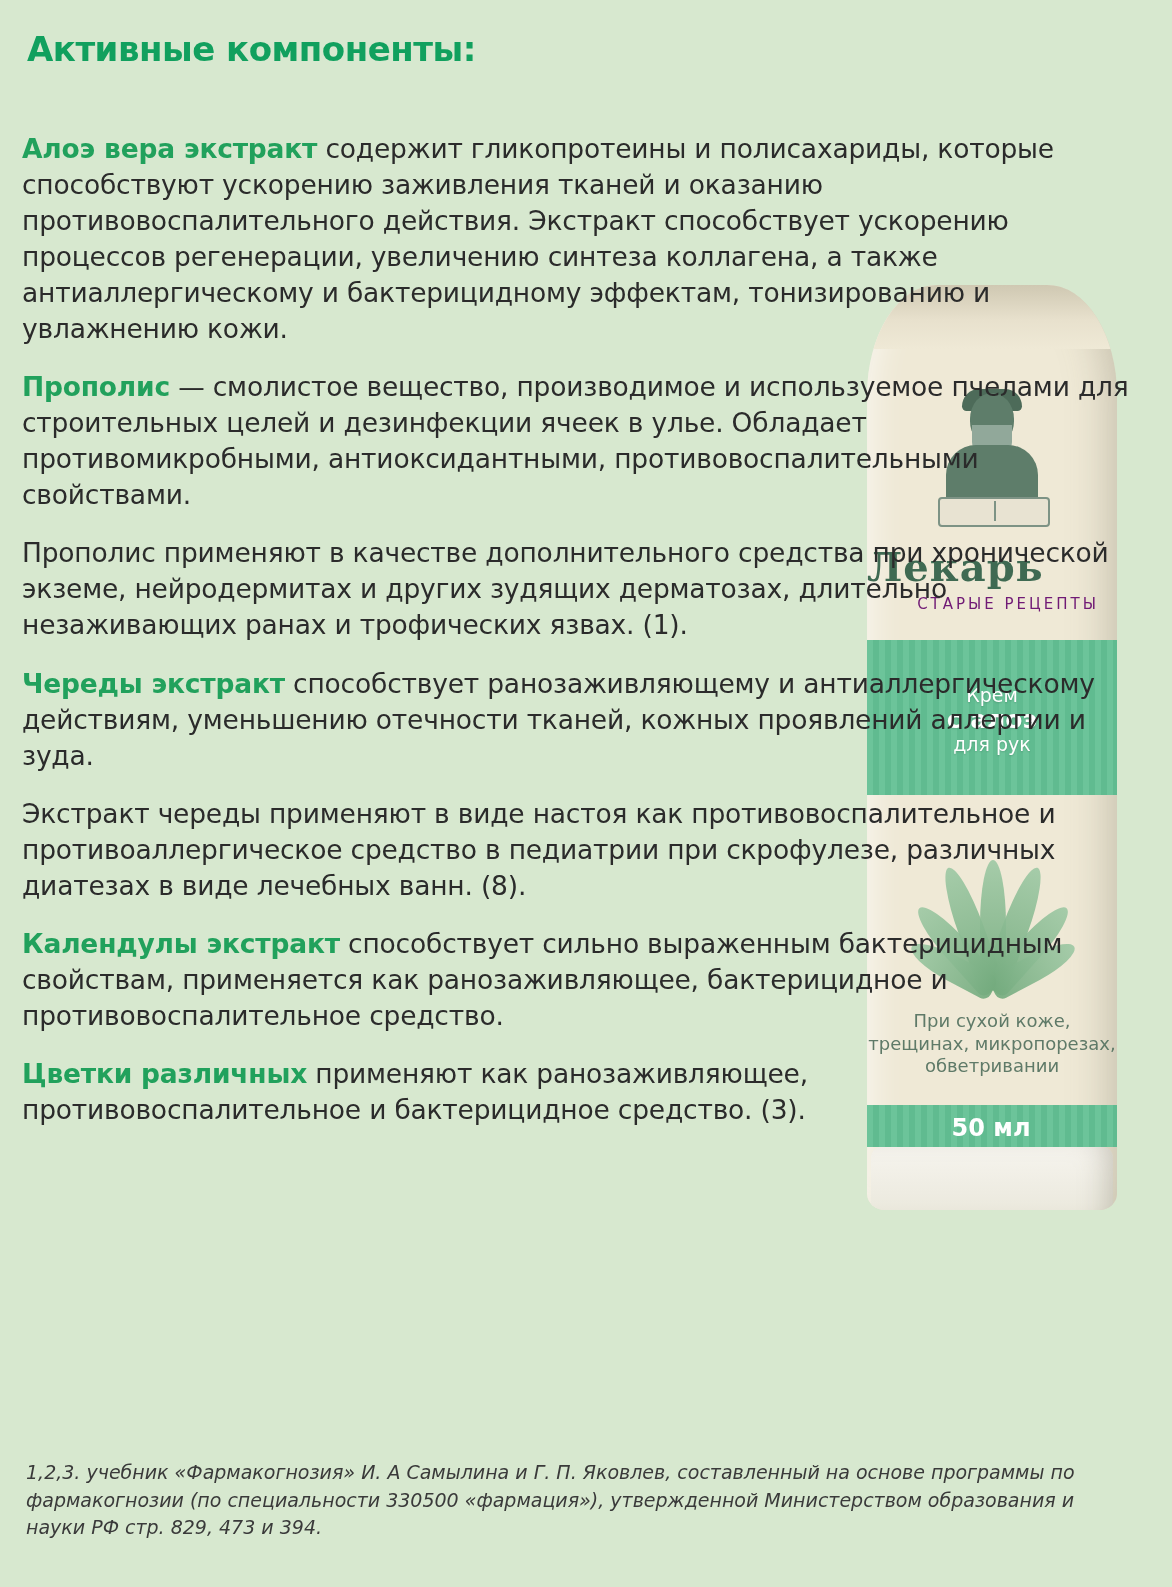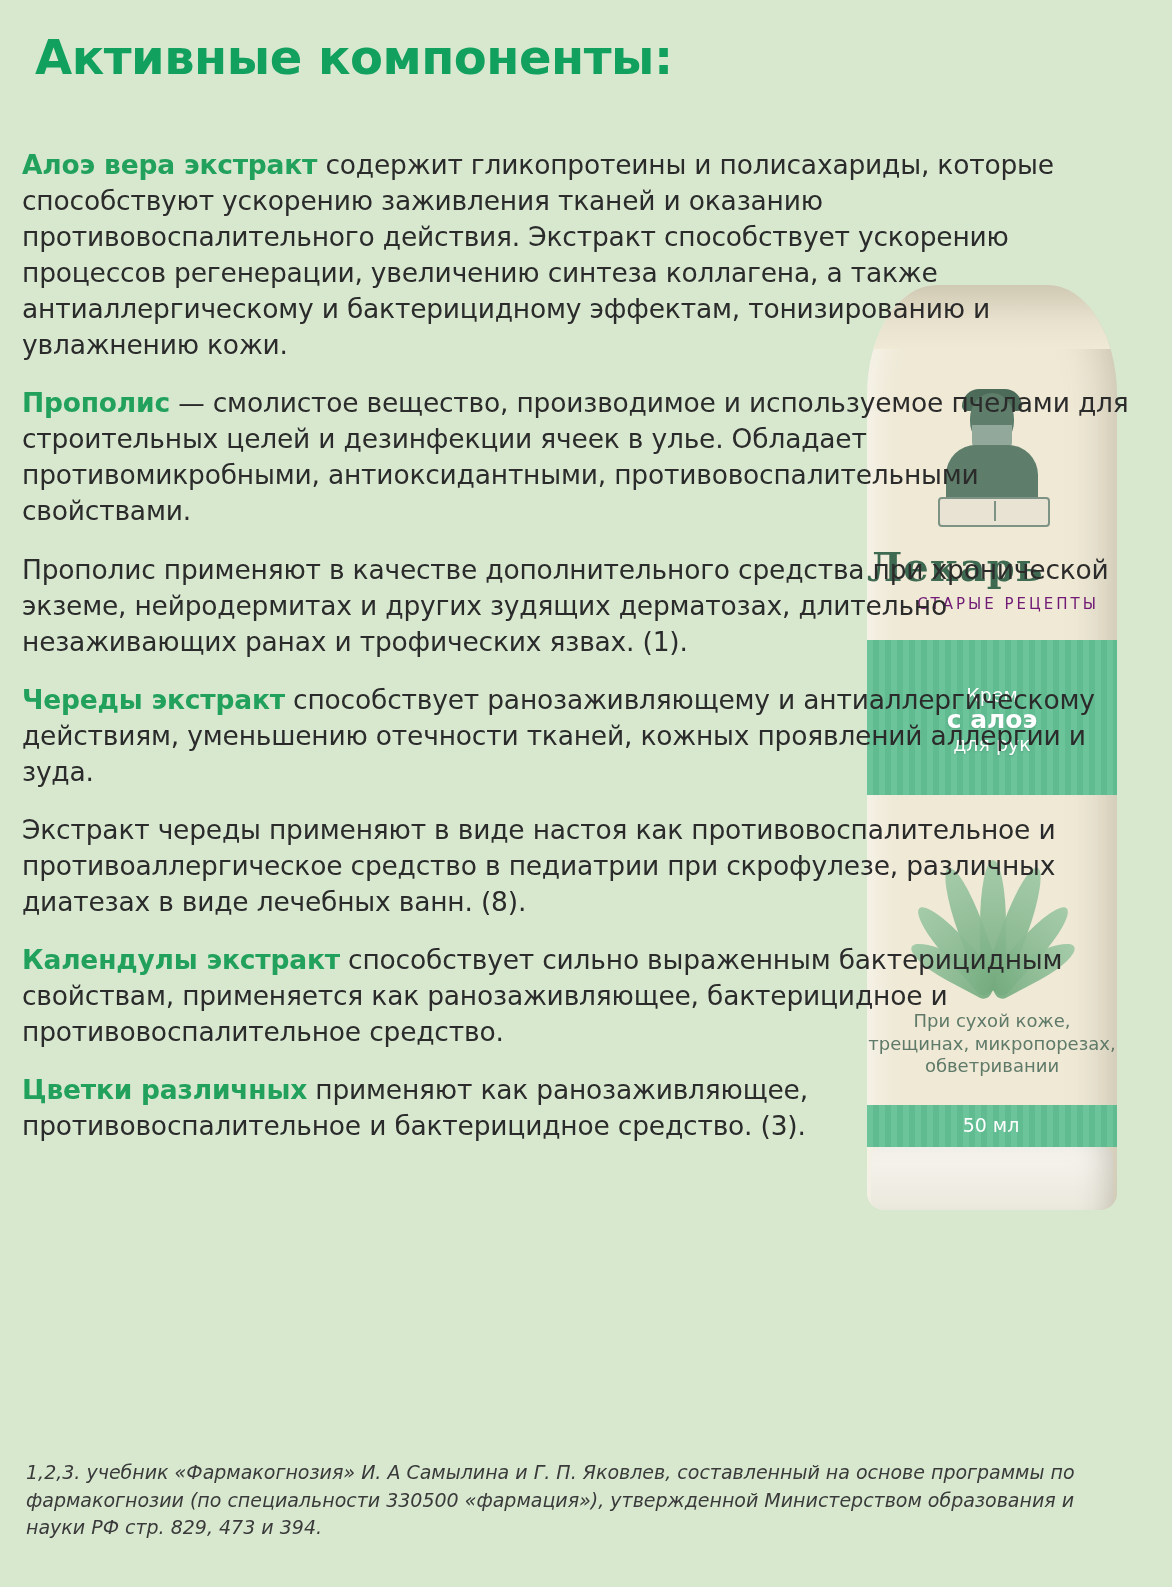--- a/index.html
+++ b/index.html
@@ -15,26 +15,26 @@
     position: relative;
   }
   .page {
     position: relative;
     width: 1172px;
     height: 1587px;
     box-sizing: border-box;
     padding: 22px 40px 0 22px;
   }
   .title {
-    font-size: 48px;
+    font-size: 34px;
     font-weight: bold;
     color: #11a05e;
     letter-spacing: -0.5px;
     line-height: 1.15;
-    margin: 8px 0 0 13px;
+    margin: 8px 0 0 5px;
   }
   .content {
     position: relative;
     margin-top: 62px;
     z-index: 3;
   }
   .para {
     font-size: 26.5px;
     line-height: 1.36;
     color: #2b2b2b;
@@ -208,22 +208,22 @@
     left: 0; top: 820px;
     width: 250px; height: 42px;
     background: repeating-linear-gradient(90deg,#6cc49a 0px,#6cc49a 6px,#60bb90 6px,#60bb90 12px);
   }
   .volume-text {
     position: absolute;
     left: 0; top: 829px;
     width: 248px;
     text-align: center;
     color: #ffffff;
-    font-size: 19px;
-    font-weight: normal;
+    font-size: 24px;
+    font-weight: bold;
   }
   .tube-bottom {
     position: absolute;
     left: 4px; top: 862px;
     width: 242px; height: 95px;
     background: linear-gradient(180deg,#f6f4ee 0%, #eceadf 60%, #ddd9c9 100%);
     border-radius: 10px 10px 16px 16px;
     box-shadow: inset -22px 0 30px -18px rgba(120,115,95,0.4);
   }
 </style>

